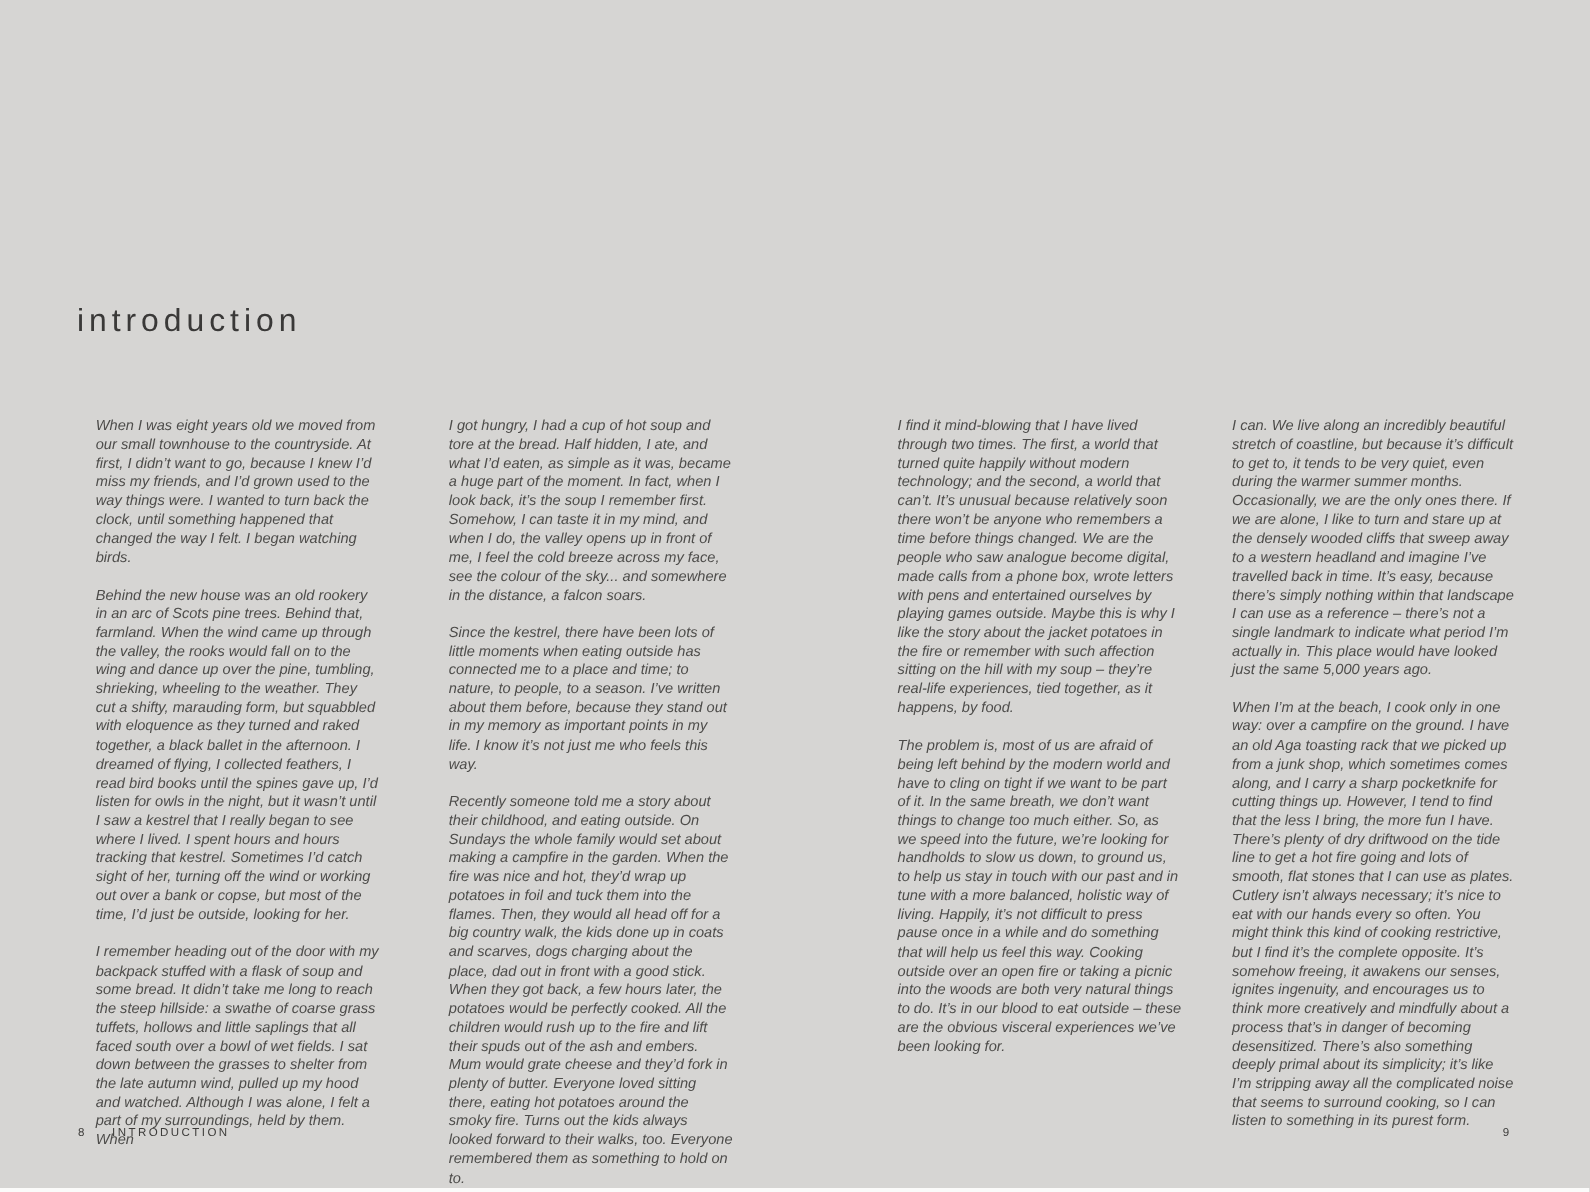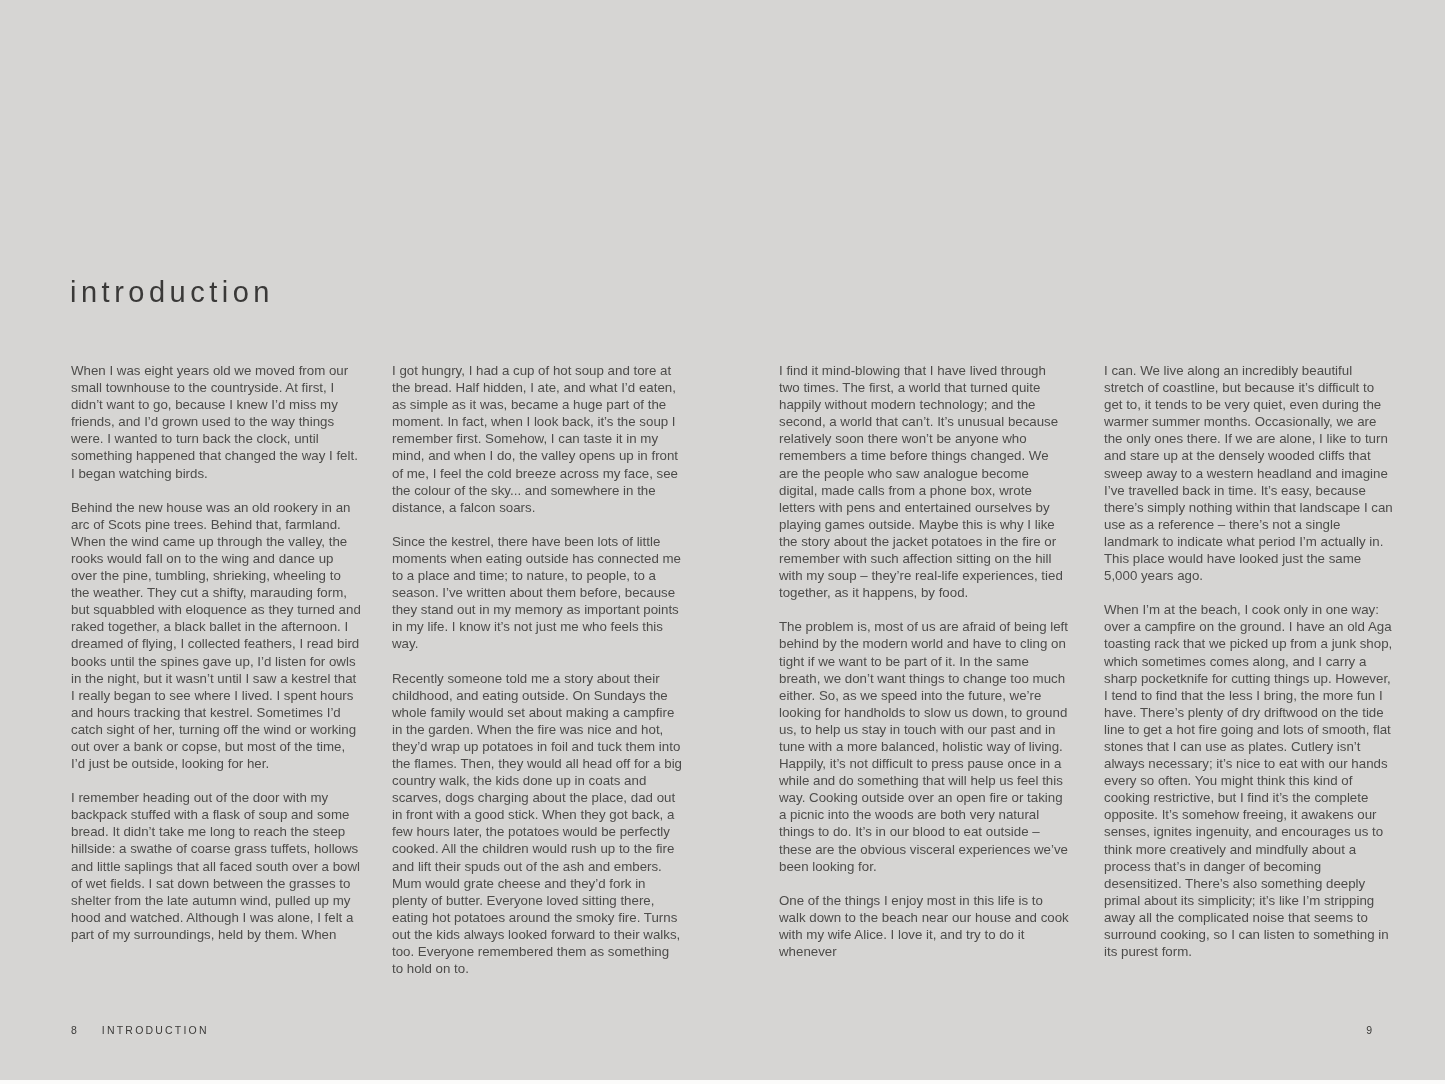--- a/index.html
+++ b/index.html
@@ -22,25 +22,25 @@
   }
   .col {
     position: absolute;
     top: 362px;
     width: 290px;
     font-size: 13.3px;
     line-height: 17.1px;
     color: #4d4c4a;
     text-align: left;
   }
-  .col p { margin: 0; }
+  .col p { margin: 16px; font-style: italic; }
   .col p + p { margin-top: 17px; }
   .col-1 { left: 71px; }
   .col-2 { left: 392px; }
-  .col-3 { left: 779px; }
+  .col-3 { left: 800px; }
   .col-4 { left: 1104px; }
   .footer-left {
     position: absolute;
     left: 71px;
     top: 1024px;
     font-size: 10.5px;
     color: #3c3b39;
     display: flex;
     align-items: baseline;
   }
@@ -75,21 +75,20 @@
       <p>I remember heading out of the door with my backpack stuffed with a flask of soup and some bread. It didn’t take me long to reach the steep hillside: a swathe of coarse grass tuffets, hollows and little saplings that all faced south over a bowl of wet fields. I sat down between the grasses to shelter from the late autumn wind, pulled up my hood and watched. Although I was alone, I felt a part of my surroundings, held by them. When</p>
     </div>
   <div class="col col-2">
       <p>I got hungry, I had a cup of hot soup and tore at the bread. Half hidden, I ate, and what I’d eaten, as simple as it was, became a huge part of the moment. In fact, when I look back, it’s the soup I remember first. Somehow, I can taste it in my mind, and when I do, the valley opens up in front of me, I feel the cold breeze across my face, see the colour of the sky... and somewhere in the distance, a falcon soars.</p>
       <p>Since the kestrel, there have been lots of little moments when eating outside has connected me to a place and time; to nature, to people, to a season. I’ve written about them before, because they stand out in my memory as important points in my life. I know it’s not just me who feels this way.</p>
       <p>Recently someone told me a story about their childhood, and eating outside. On Sundays the whole family would set about making a campfire in the garden. When the fire was nice and hot, they’d wrap up potatoes in foil and tuck them into the flames. Then, they would all head off for a big country walk, the kids done up in coats and scarves, dogs charging about the place, dad out in front with a good stick. When they got back, a few hours later, the potatoes would be perfectly cooked. All the children would rush up to the fire and lift their spuds out of the ash and embers. Mum would grate cheese and they’d fork in plenty of butter. Everyone loved sitting there, eating hot potatoes around the smoky fire. Turns out the kids always looked forward to their walks, too. Everyone remembered them as something to hold on to.</p>
     </div>
   <div class="col col-3">
       <p>I find it mind-blowing that I have lived through two times. The first, a world that turned quite happily without modern technology; and the second, a world that can’t. It’s unusual because relatively soon there won’t be anyone who remembers a time before things changed. We are the people who saw analogue become digital, made calls from a phone box, wrote letters with pens and entertained ourselves by playing games outside. Maybe this is why I like the story about the jacket potatoes in the fire or remember with such affection sitting on the hill with my soup – they’re real-life experiences, tied together, as it happens, by food.</p>
       <p>The problem is, most of us are afraid of being left behind by the modern world and have to cling on tight if we want to be part of it. In the same breath, we don’t want things to change too much either. So, as we speed into the future, we’re looking for handholds to slow us down, to ground us, to help us stay in touch with our past and in tune with a more balanced, holistic way of living. Happily, it’s not difficult to press pause once in a while and do something that will help us feel this way. Cooking outside over an open fire or taking a picnic into the woods are both very natural things to do. It’s in our blood to eat outside – these are the obvious visceral experiences we’ve been looking for.</p>
-      <p>One of the things I enjoy most in this life is to walk down to the beach near our house and cook with my wife Alice. I love it, and try to do it whenever</p>
     </div>
   <div class="col col-4">
       <p>I can. We live along an incredibly beautiful stretch of coastline, but because it’s difficult to get to, it tends to be very quiet, even during the warmer summer months. Occasionally, we are the only ones there. If we are alone, I like to turn and stare up at the densely wooded cliffs that sweep away to a western headland and imagine I’ve travelled back in time. It’s easy, because there’s simply nothing within that landscape I can use as a reference – there’s not a single landmark to indicate what period I’m actually in. This place would have looked just the same 5,000 years ago.</p>
       <p>When I’m at the beach, I cook only in one way: over a campfire on the ground. I have an old Aga toasting rack that we picked up from a junk shop, which sometimes comes along, and I carry a sharp pocketknife for cutting things up. However, I tend to find that the less I bring, the more fun I have. There’s plenty of dry driftwood on the tide line to get a hot fire going and lots of smooth, flat stones that I can use as plates. Cutlery isn’t always necessary; it’s nice to eat with our hands every so often. You might think this kind of cooking restrictive, but I find it’s the complete opposite. It’s somehow freeing, it awakens our senses, ignites ingenuity, and encourages us to think more creatively and mindfully about a process that’s in danger of becoming desensitized. There’s also something deeply primal about its simplicity; it’s like I’m stripping away all the complicated noise that seems to surround cooking, so I can listen to something in its purest form.</p>
     </div>
 
   <div class="footer-left">
     <span class="page-num">8</span>
     <span class="running-head">INTRODUCTION</span>
   </div>

